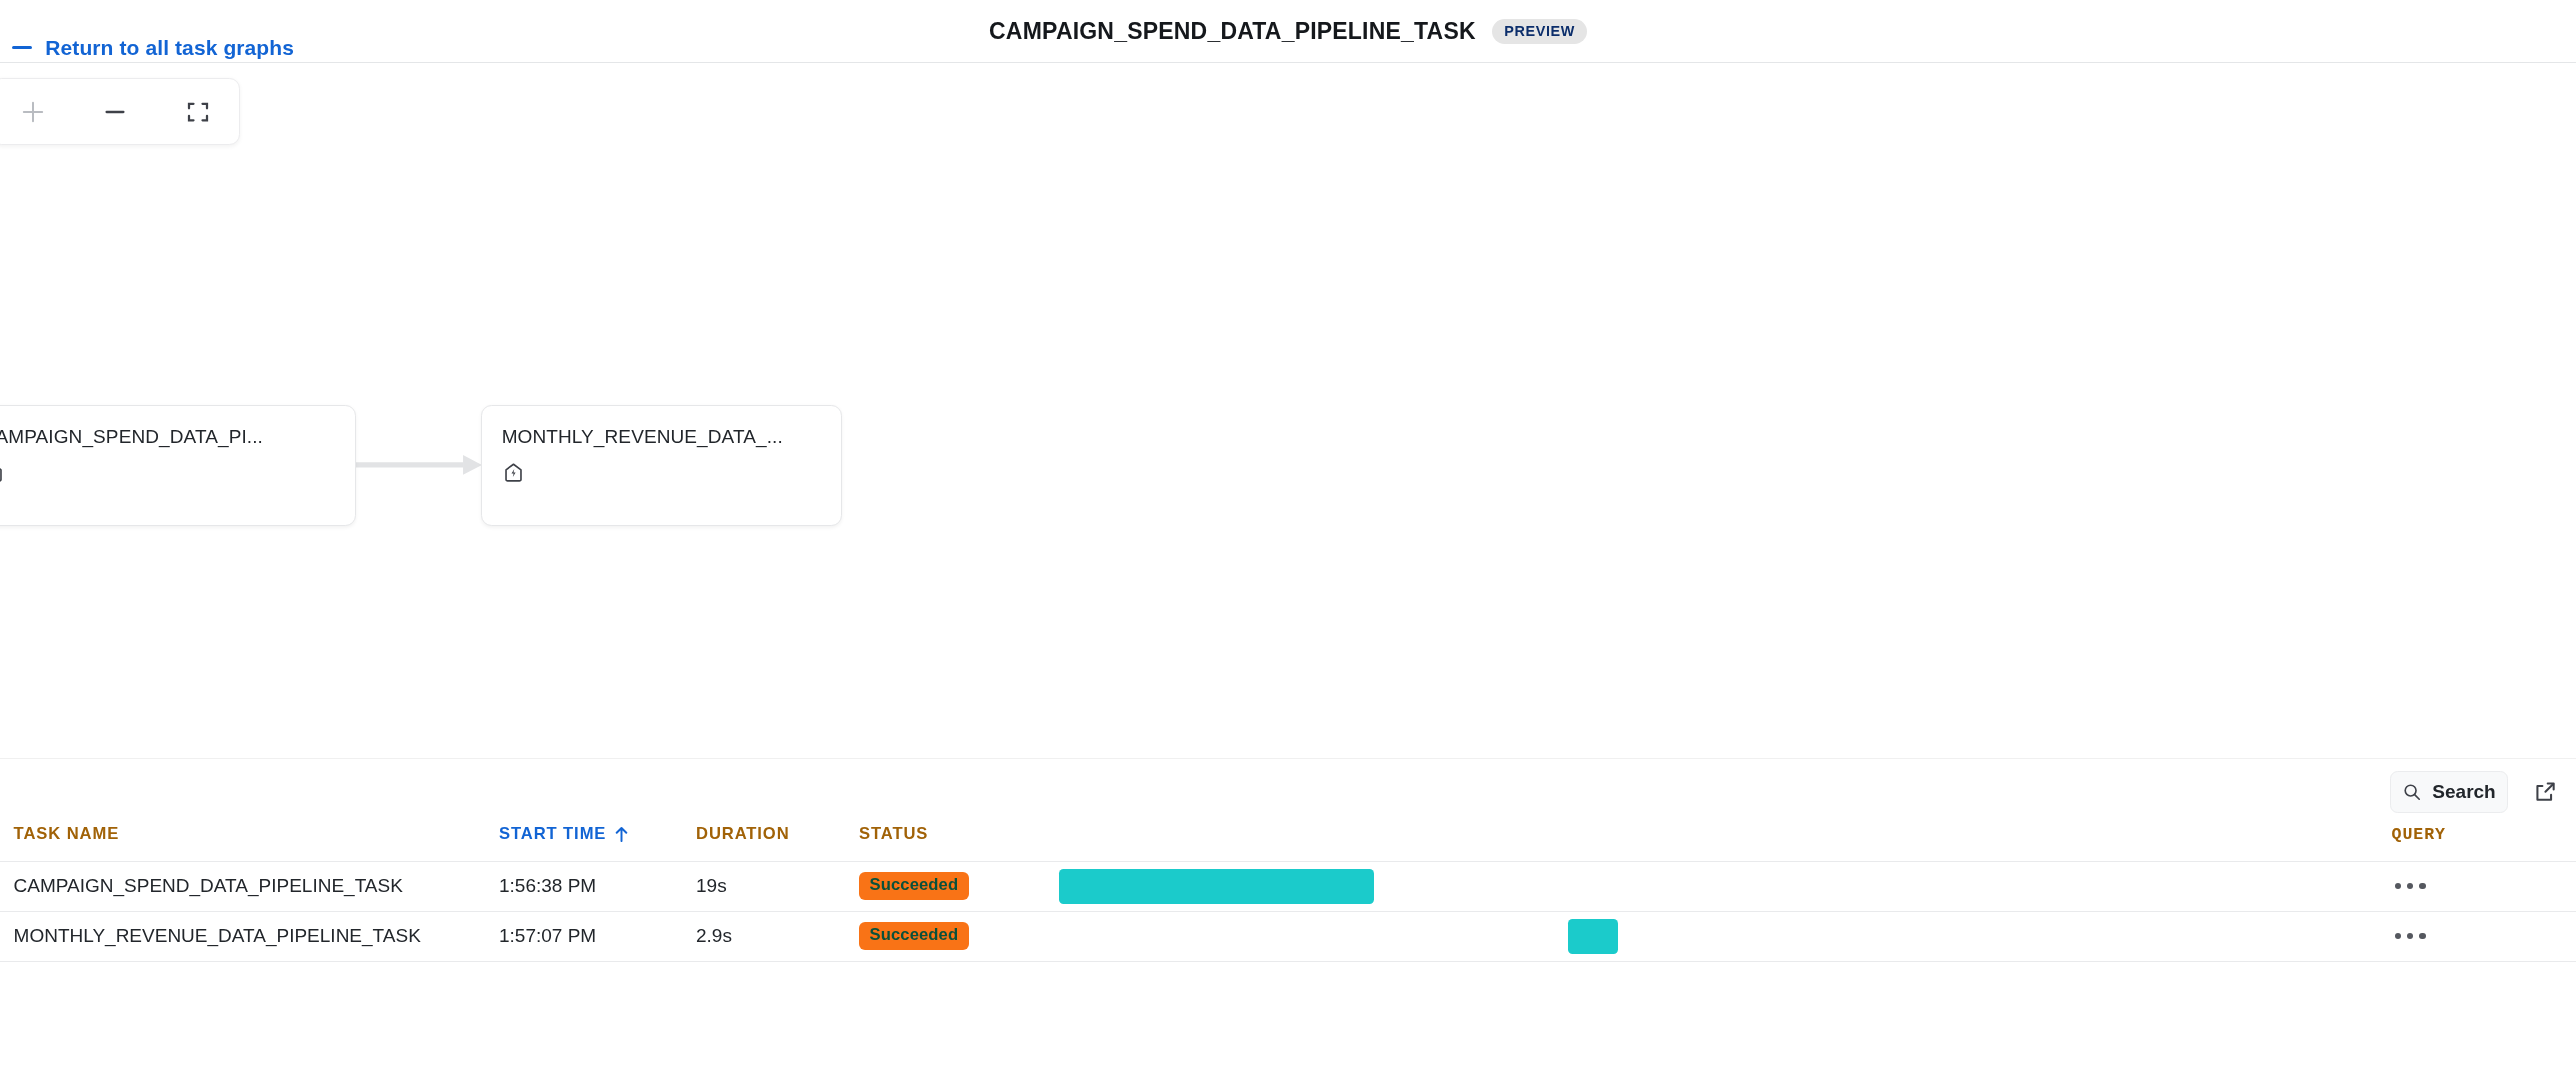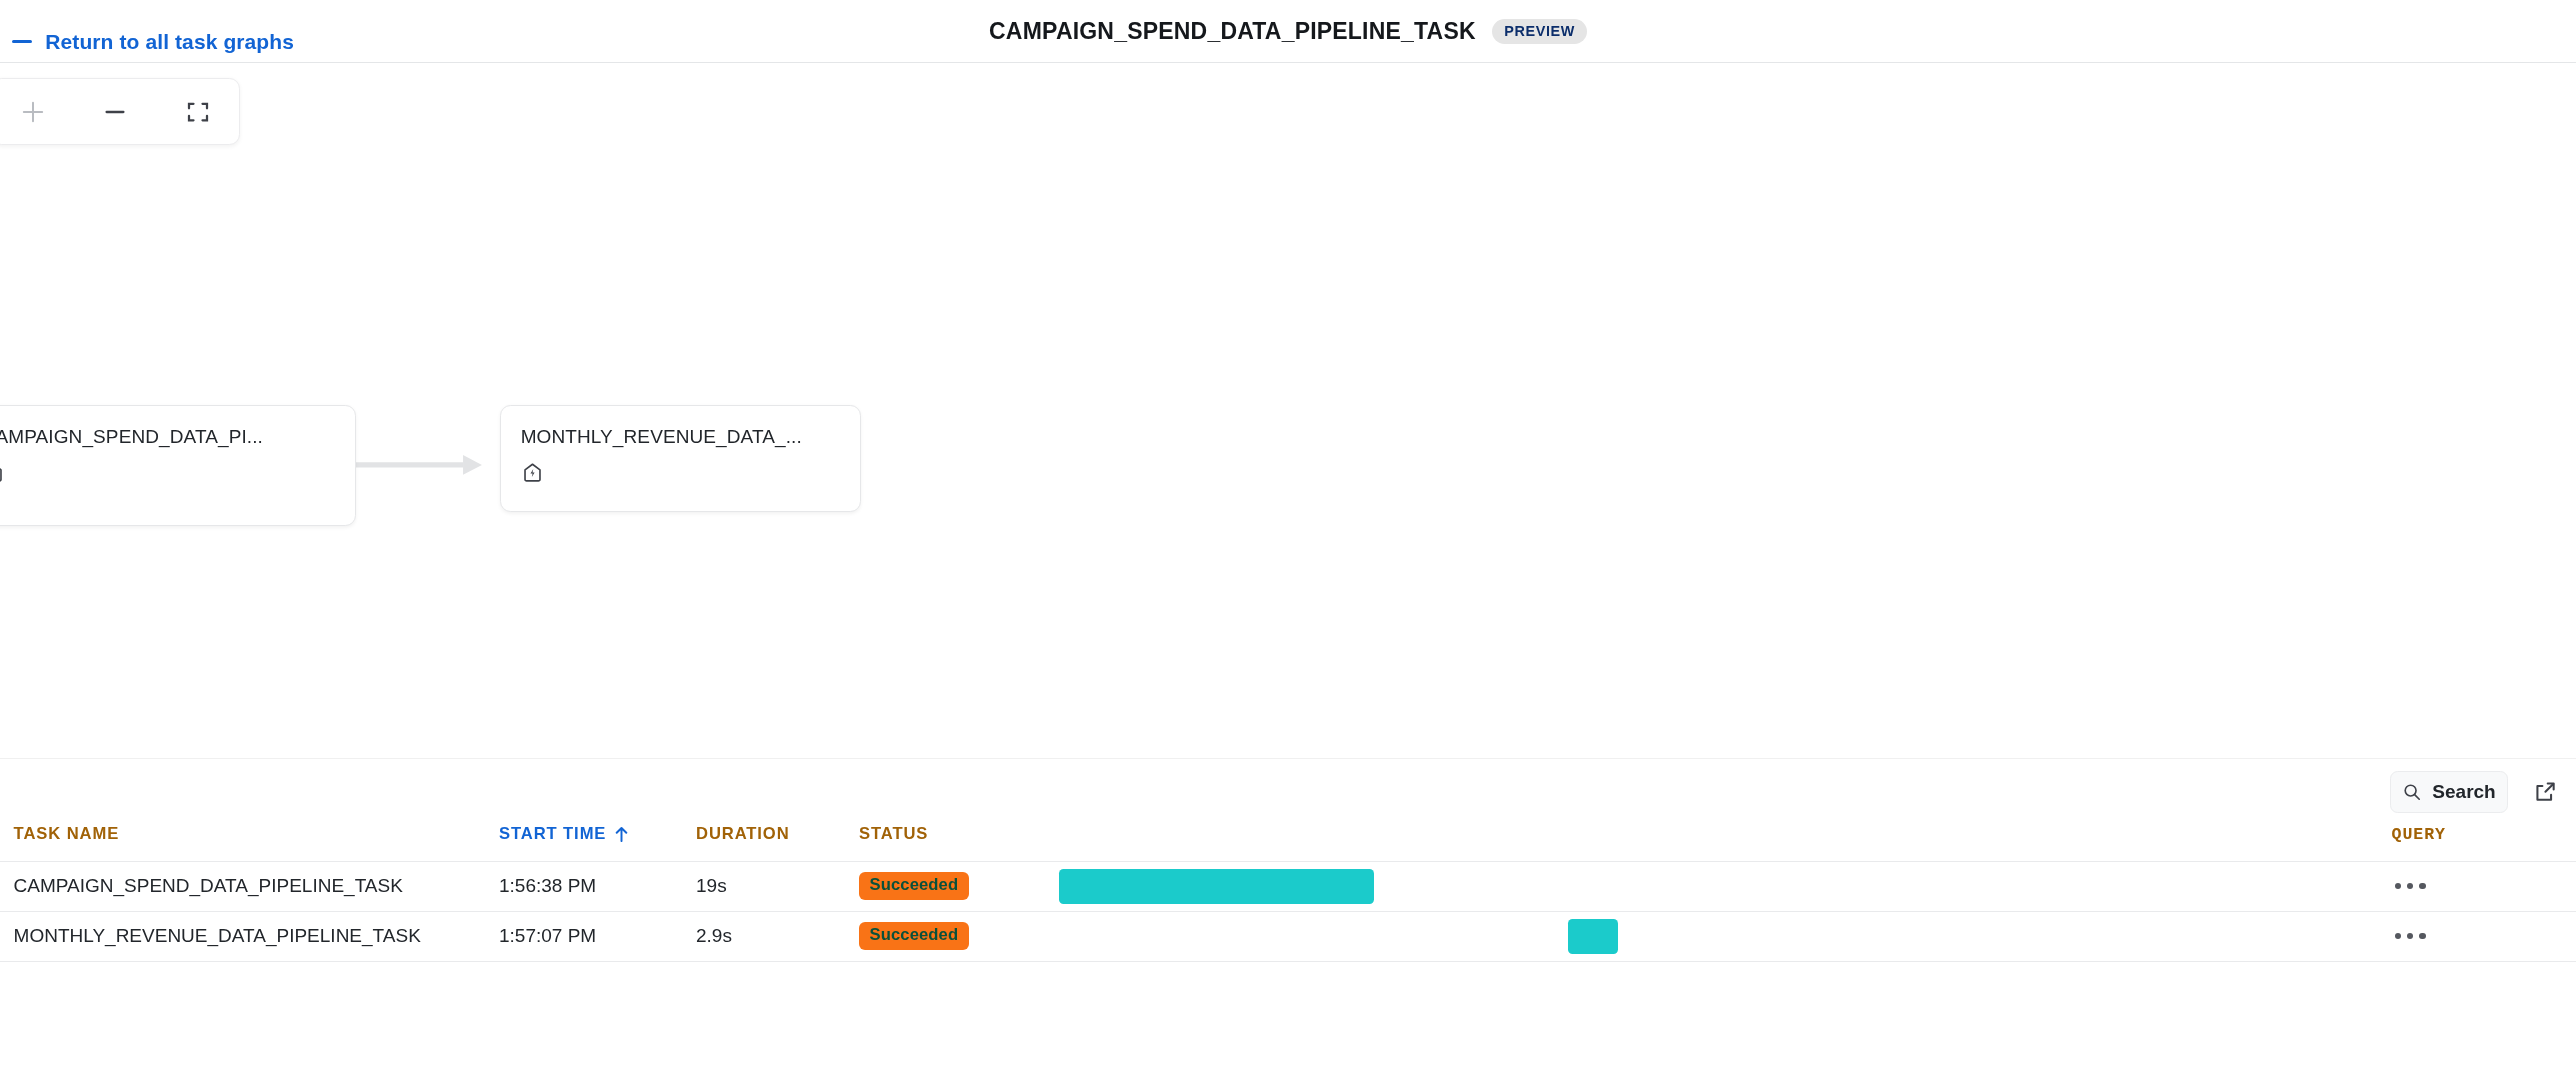--- a/index.html
+++ b/index.html
@@ -16,21 +16,21 @@
   
   .topbar {
     position: relative;
     height: 63px;
     background: #ffffff;
     border-bottom: 1.5px solid #e4e6e8;
   }
   .back-link {
     position: absolute;
     left: 12px;
-    top: 10px;
+    top: 16px;
     height: 63px;
     display: flex;
     align-items: center;
     gap: 13.6px;
     cursor: pointer;
   }
   .back-dash {
     display: block;
     width: 19.7px;
     height: 3.8px;
@@ -119,21 +119,21 @@
     font-weight: 400;
     color: #22262b;
     letter-spacing: 0.1px;
     white-space: nowrap;
   }
   .node-icon {
     margin-top: 13px;
     display: block;
   }
   #node-a { left: -39px; top: 342px; width: 395px; height: 121px; }
-  #node-b { left: 500px; top: 342px; width: 361px; height: 107px; }
+  #node-b { left: 481px; top: 342px; width: 361px; height: 121px; }
 
   .edge-svg {
     position: absolute;
     left: 0; top: 0;
     width: 100%;
     height: 100%;
     pointer-events: none;
   }
 
   

